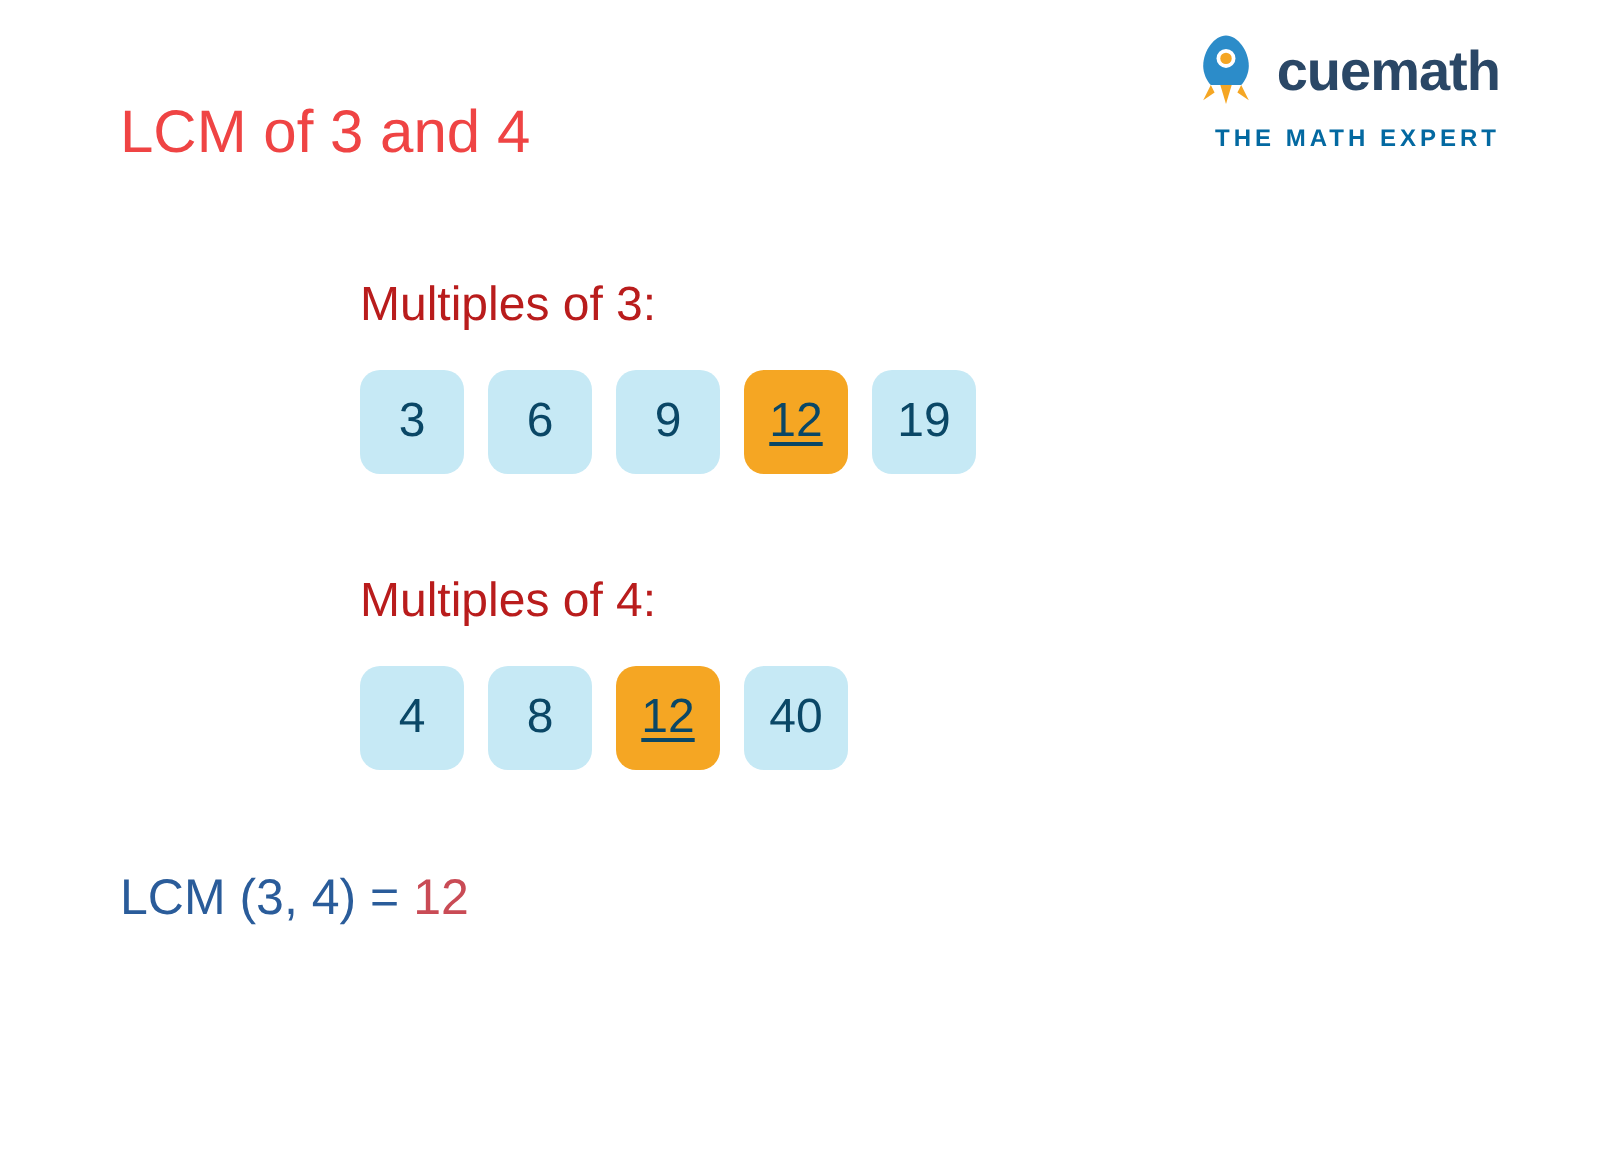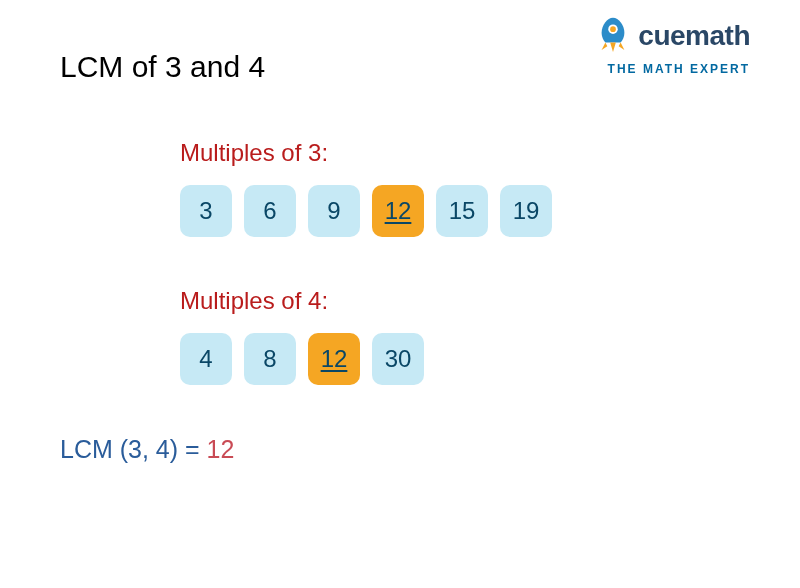--- a/index.html
+++ b/index.html
@@ -5,21 +5,21 @@
   * { margin: 0; padding: 0; box-sizing: border-box; }
   body {
     width: 800px;
     height: 588px;
     background: #ffffff;
     font-family: -apple-system, BlinkMacSystemFont, "Segoe UI", Arial, sans-serif;
     position: relative;
     padding: 50px 60px 30px 60px;
   }
   .title {
-    color: #000000;
+    color: #ef4444;
     font-size: 30px;
     font-weight: 500;
   }
   .logo {
     position: absolute;
     top: 14px;
     right: 50px;
     display: flex;
     align-items: flex-end;
     gap: 6px;
@@ -105,28 +105,27 @@
 </div>
 <div class="logo-sub">THE MATH EXPERT</div>
 
 <div class="content">
   <div class="section-label">Multiples of 3:</div>
   <div class="row" id="row1">
       <div class="chip">3</div>
       <div class="chip">6</div>
       <div class="chip">9</div>
       <div class="chip highlight">12</div>
-      <div class="chip">15</div>
       <div class="chip">19</div>
     </div>
 
   <div class="section-label">Multiples of 4:</div>
   <div class="row" id="row2">
       <div class="chip">4</div>
       <div class="chip">8</div>
       <div class="chip highlight">12</div>
-      <div class="chip">30</div>
+      <div class="chip">40</div>
     </div>
 </div>
 
 <div class="result">
   <span>LCM (3, 4) = </span><span class="answer">12</span>
 </div>
 
 </body></html>

